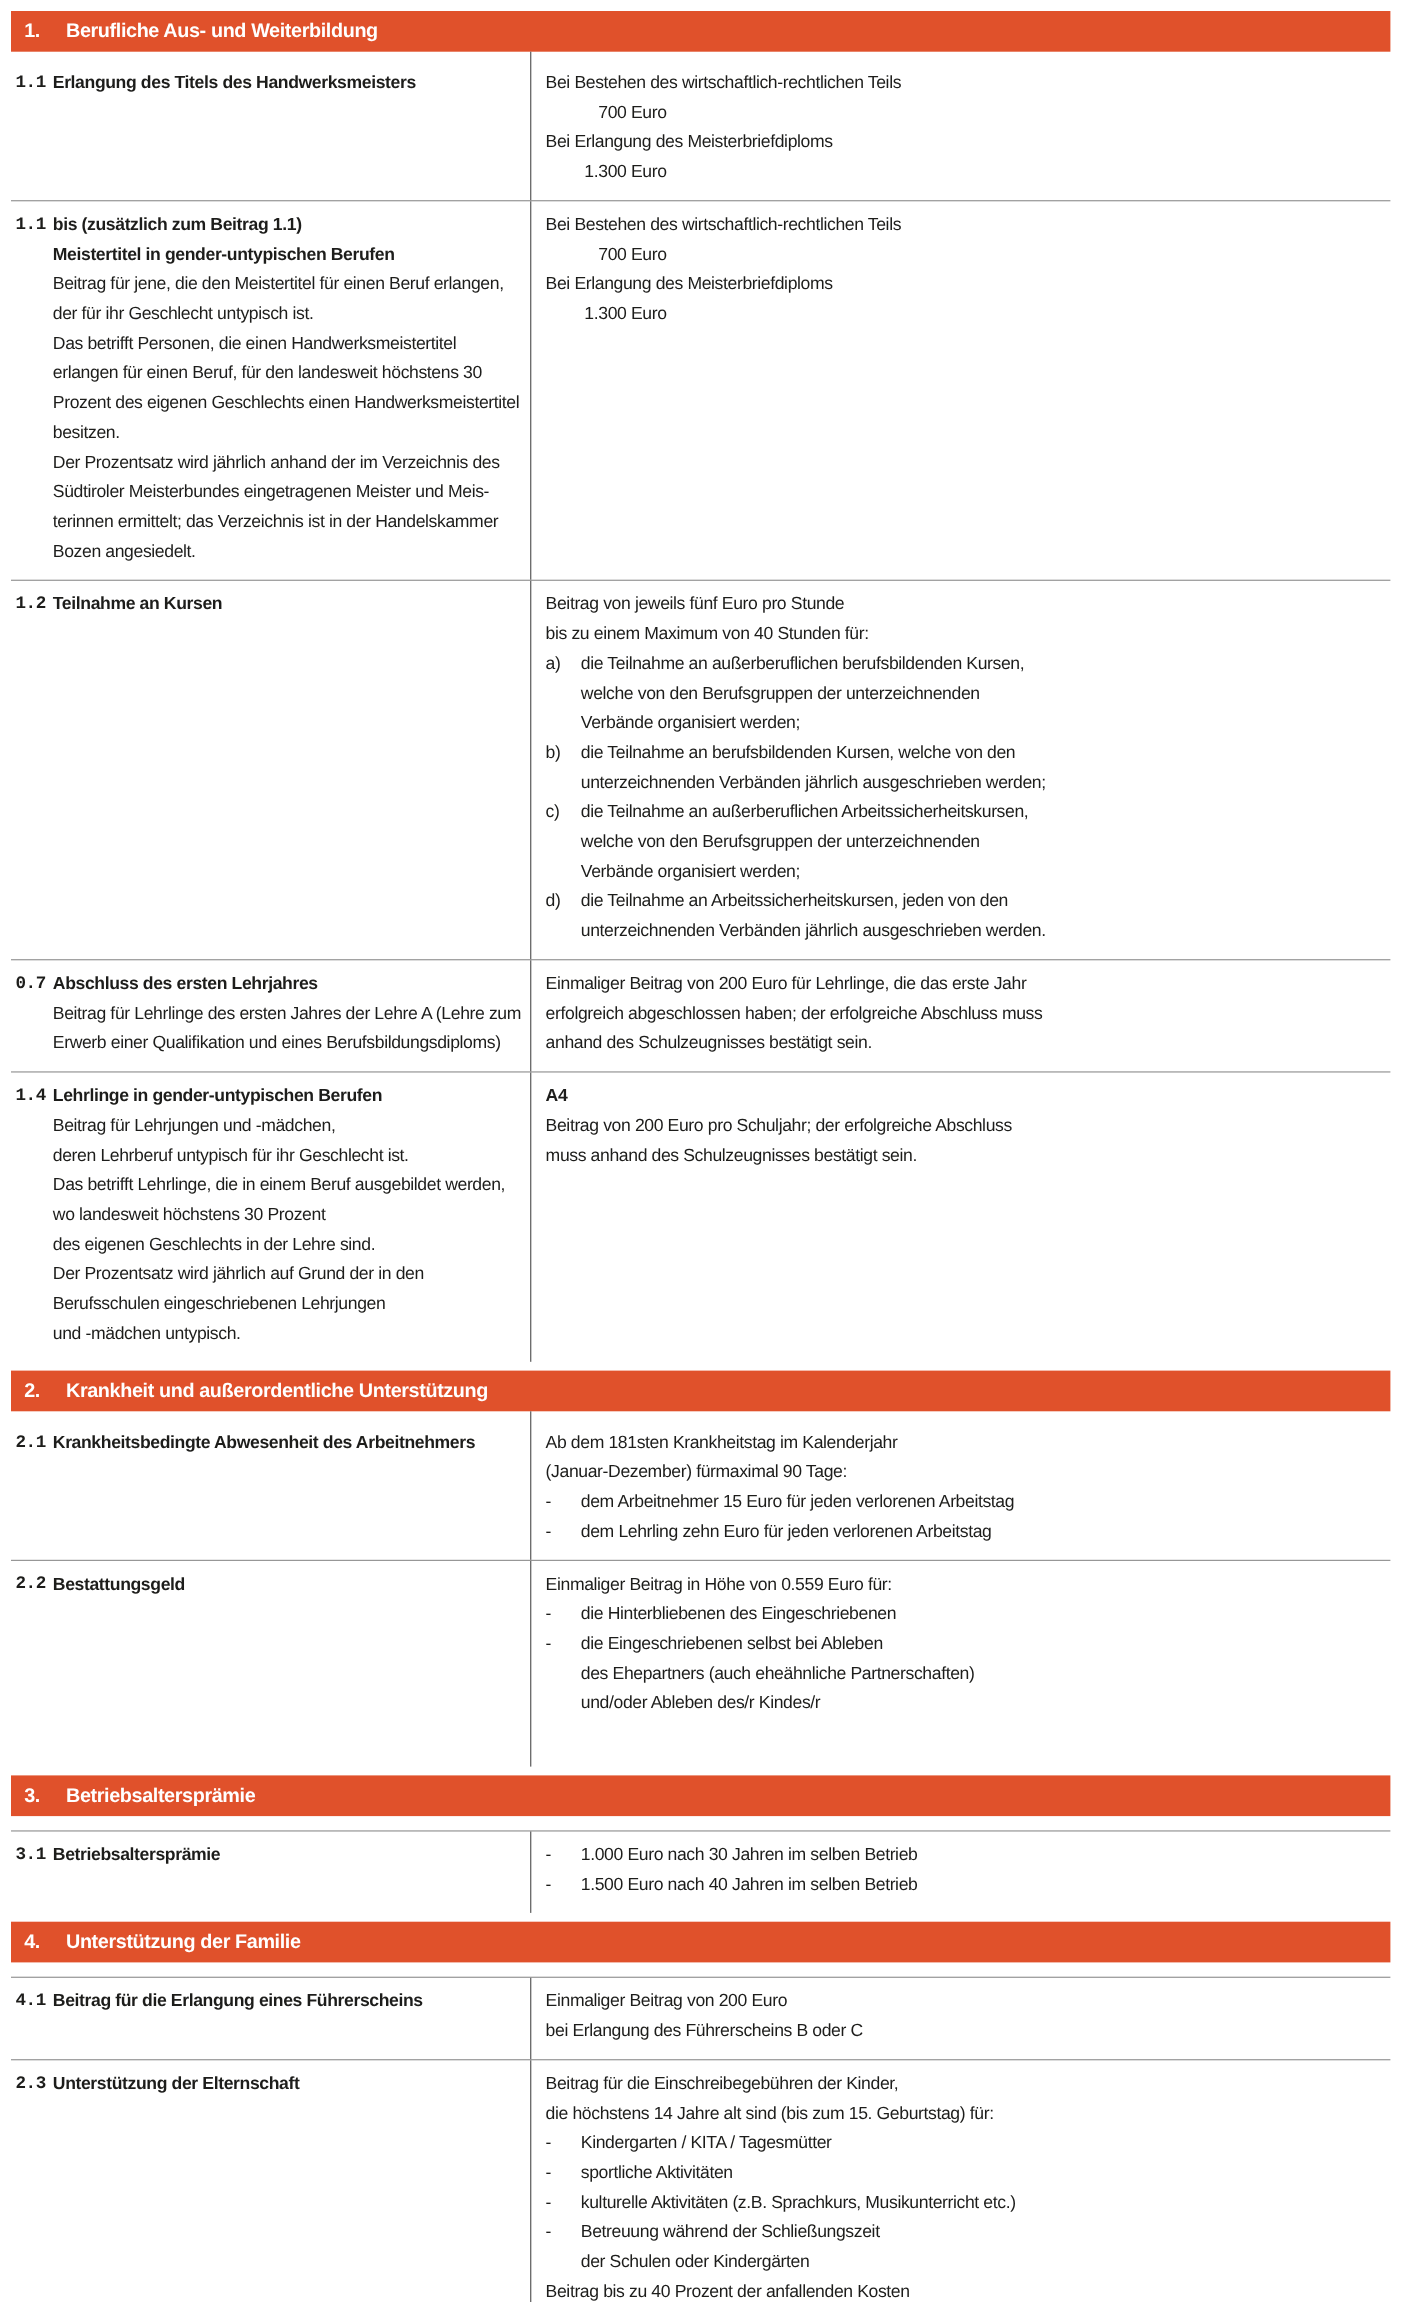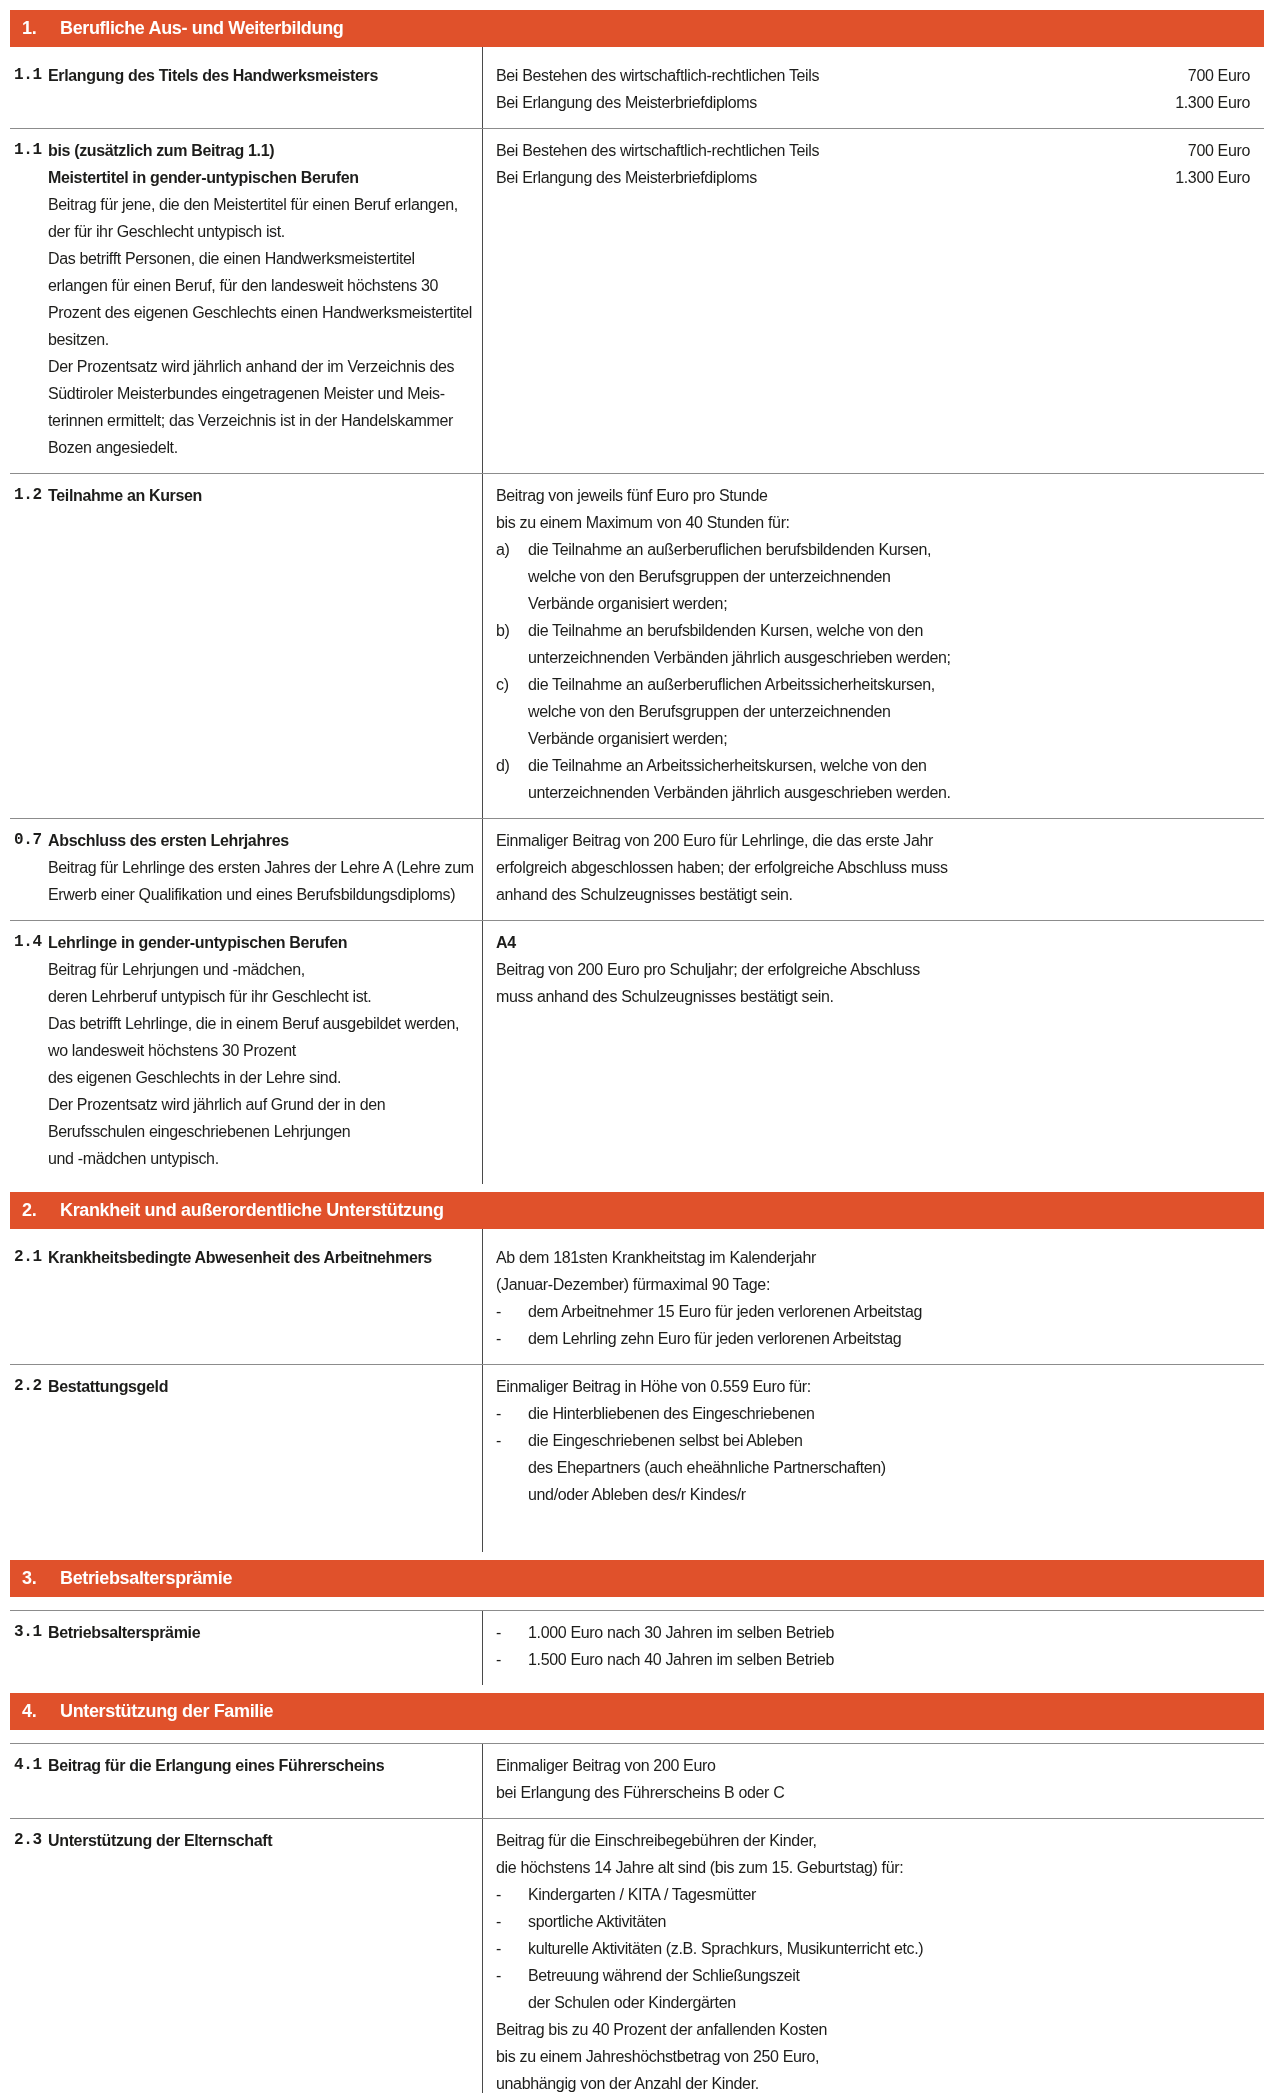--- a/index.html
+++ b/index.html
@@ -55,21 +55,21 @@
   }
   .row.no-line > .cell-left, .row.no-line > .cell-right { padding-top: 15px; }
   .row.pad-xl > .cell-left, .row.pad-xl > .cell-right { padding-bottom: 44px; }
 
   .item-head { display: flex; font-weight: bold; }
   .item-num { flex: none; width: 34px; font-family: Liberation Mono, monospace; }
   .item-title { flex: 1; }
   .item-sub { font-weight: bold; margin-left: 34px; }
   .item-desc { margin-left: 34px; }
 
-  .amount-line { display: flex; }
+  .amount-line { display: flex; flex-direction: column; }
   .amount-text { flex: 1; }
   .amount-value { flex: none; width: 110px; text-align: right; }
 
   .marked { display: flex; }
   .marker { flex: none; width: 32px; }
   .marked-lines { flex: 1; }
   .bold-ln { font-weight: bold; }
 </style>
 </head>
 <body>
@@ -161,21 +161,21 @@
         <span class="marker">c)</span>
         <div class="marked-lines">
           <div>die Teilnahme an außerberuflichen Arbeitssicherheitskursen,</div>
           <div>welche von den Berufsgruppen der unterzeichnenden</div>
           <div>Verbände organisiert werden;</div>
         </div>
       </div>
       <div class="marked">
         <span class="marker">d)</span>
         <div class="marked-lines">
-          <div>die Teilnahme an Arbeitssicherheitskursen, welche von den</div>
+          <div>die Teilnahme an Arbeitssicherheitskursen, jeden von den</div>
           <div>unterzeichnenden Verbänden jährlich ausgeschrieben werden.</div>
         </div>
       </div>
     </div>
   </div>
 
   <div class="row">
     <div class="cell-left">
       <div class="item-head">
         <span class="item-num">0.7</span>

